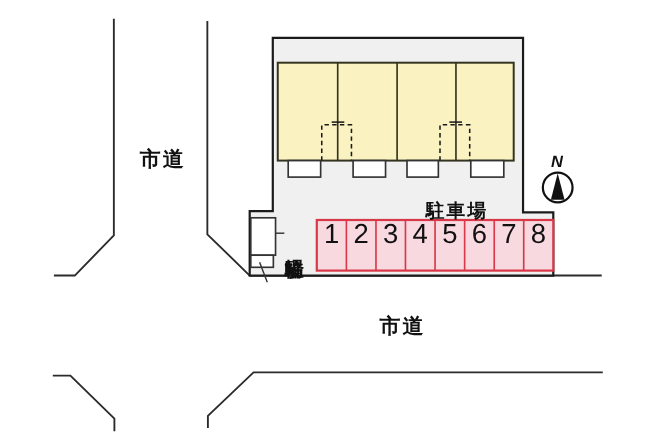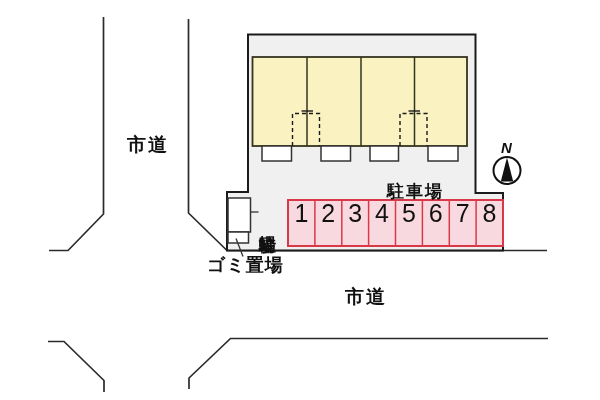--- a/index.html
+++ b/index.html
@@ -75,21 +75,20 @@
     </g>
 
     <circle cx="507" cy="170.5" r="13.5" fill="#ffffff" stroke="#111" stroke-width="2"></circle>
     <polygon points="507,157.5 500.8,181.5 513.2,181.5" fill="#111"></polygon>
   </svg>
 
   <div class="lbl lbl-road" style="left:127px;top:132px;">市道</div>
   <div class="lbl lbl-road" style="left:345px;top:284px;">市道</div>
   <div class="lbl lbl-parking" style="left:366px;top:180px;padding-left:21px;">駐車場</div>
   <div class="lbl lbl-bike" style="left:258px;top:193px;height:58px;">駐輪場</div>
-  <div class="lbl lbl-garbage" style="left:207px;top:253px;">ゴミ置場</div>
   <div class="lbl lbl-north" style="left:501px;top:139px;">N</div>
 
   <div class="pspaces">
     <div class="pspace">1</div>
     <div class="pspace">2</div>
     <div class="pspace">3</div>
     <div class="pspace">4</div>
     <div class="pspace">5</div>
     <div class="pspace">6</div>
     <div class="pspace">7</div>

